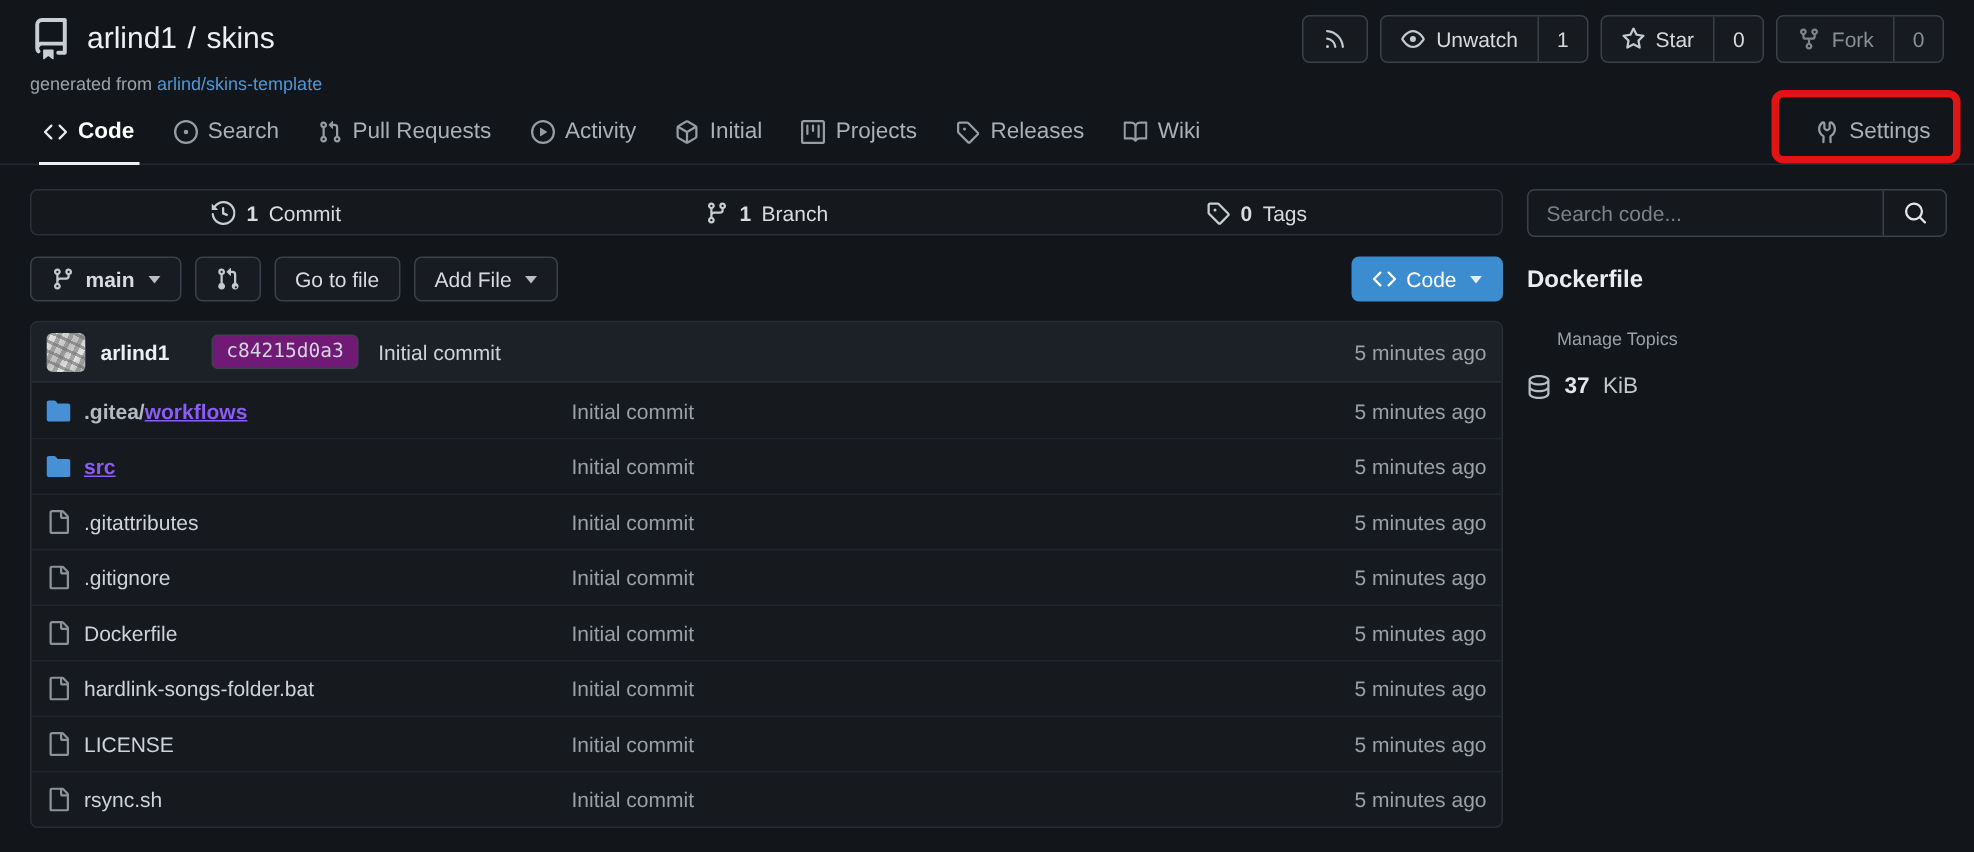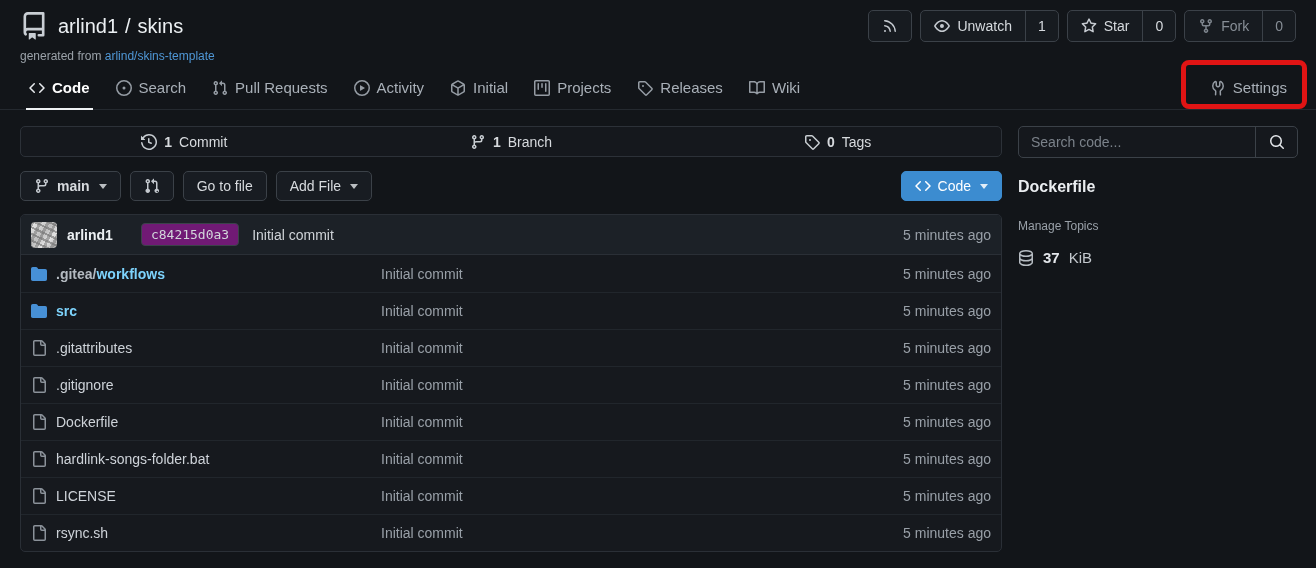--- a/index.html
+++ b/index.html
@@ -89,34 +89,34 @@
           padding:3px 9px; margin-left:28px; }
   .commit-msg { color:#cfd3d8; margin-left:13px; }
   .row-time { margin-left:auto; color:#99a0a8; }
   .file-row { display:flex; align-items:center; height:37px; padding:0 10px;
               border-top:1px solid #21262c; }
   .file-row:first-child { border-top:none; }
   .file-name { display:flex; align-items:center; gap:9px; width:350px; flex:none; color:#ced3d9; }
   .file-name .folder-icon { color:#4790d6; }
   .file-name .file-icon { color:#8b929a; }
   .file-name .prefix { color:#b4bac1; font-weight:bold; }
-  .file-name.is-folder .base { color:#7dd3fc; font-weight:bold; }
+  .file-name.is-folder .base { color:#8b5cf6; font-weight:bold;text-decoration:underline; }
   .file-msg { color:#99a0a8; }
 
   
   .searchbox { display:flex; height:32px; border:1px solid #3b4148; border-radius:5px;
                background:#15181d; overflow:hidden; }
   .searchbox input { flex:1; background:transparent; border:none; outline:none; color:#d9dce0;
                      font-size:14px; padding:0 12px; font-family:inherit; }
   .searchbox input::placeholder { color:#7b828a; }
   .search-btn { width:42px; border:none; border-left:1px solid #3b4148; background:transparent;
                 color:#e3e6ea; display:flex; align-items:center; justify-content:center; cursor:pointer; }
   .desc-title { margin-top:20px; font-size:16px; font-weight:bold; color:#eaedf0; }
   .desc-text { margin-top:9px; font-size:15px; color:#a6adb4; }
-  .manage-topics { display:inline-block; margin-top:23px; font-size:12px; color:#99a0a8; }
+  .manage-topics { display:inline-block; margin-top:23px; font-size:12px; color:#99a0a8;margin-left:20px; }
   .repo-size { margin-top:16px; display:flex; align-items:center; gap:9px; font-size:15px; }
   .repo-size [data-icon] { color:#b6bcc2; }
   .repo-size b { color:#e3e6ea; font-weight:bold; }
   .repo-size .unit { color:#c3c8cd; }
 </style>
 </head>
 <body>
 
 <header class="repo-header">
   <div class="title-row">

